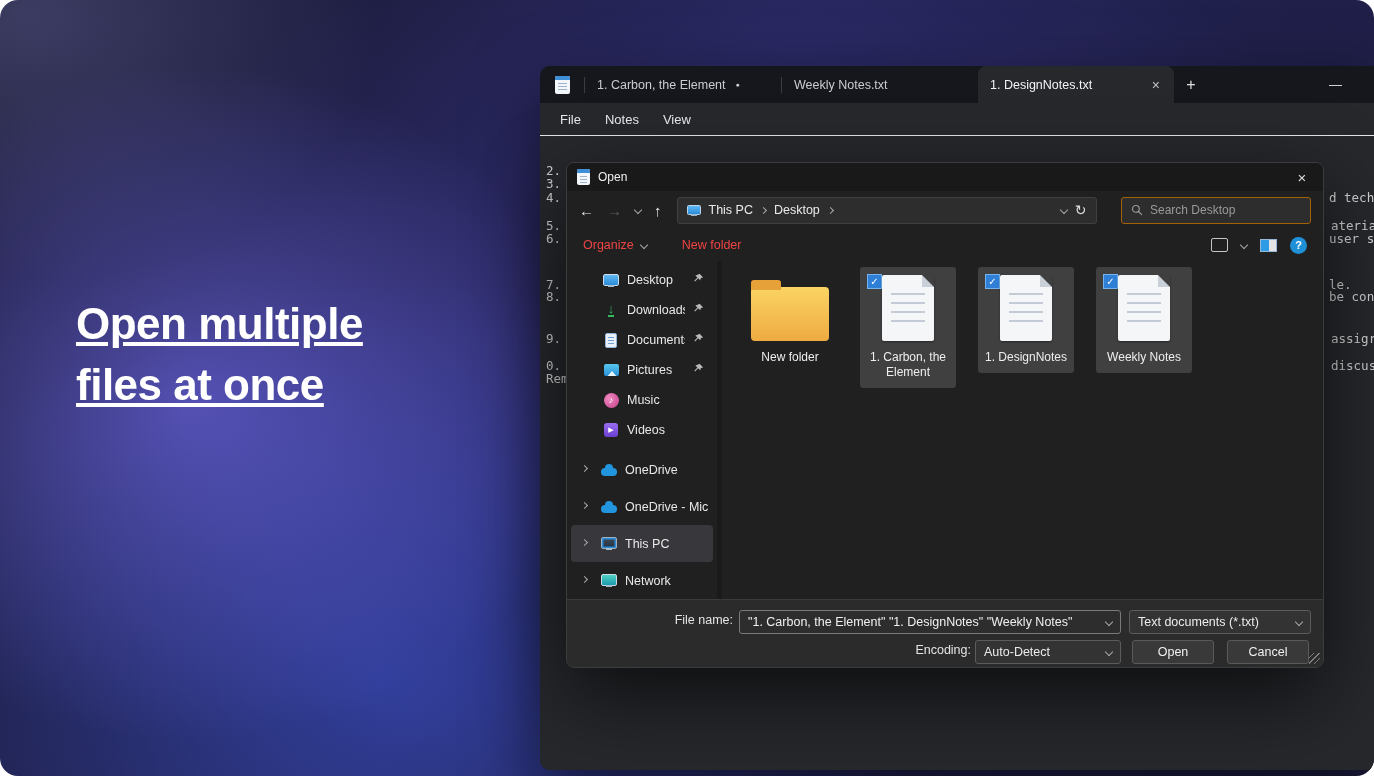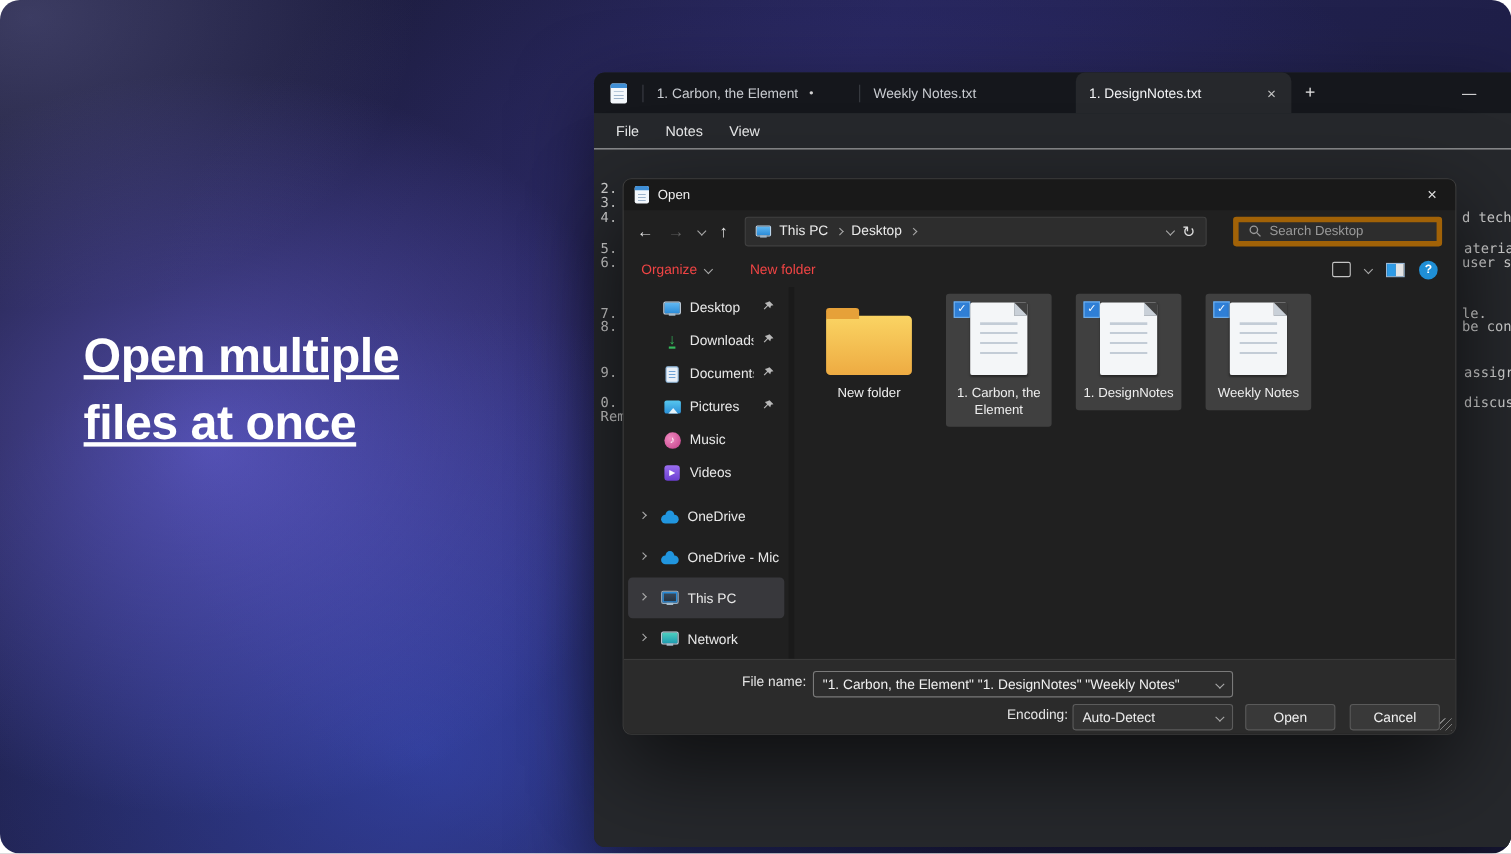--- a/index.html
+++ b/index.html
@@ -80,21 +80,21 @@
   .addr .spacer{ flex:1; }
   .crumb{ color:#eaeaea; }
   .icon-pc-mini{ position:relative; width:14px; height:11px; display:inline-block; }
   .icon-pc-mini::before{ content:""; position:absolute; left:0; right:0; top:0; height:8px;
          background:linear-gradient(180deg,#5fb7f2,#2a8bd8); border-radius:1.5px;
          border:1px solid #bcd6ec; }
   .icon-pc-mini::after{ content:""; position:absolute; left:4px; right:4px; bottom:0; height:2px;
          background:#9fb6c8; }
   .refresh{ font-size:14px; color:#dddddd; }
   .searchbox{ margin-left:auto; width:190px; height:27px; background:#2d2d2d;
-              border:5px solid #a16207; border-radius:3px; display:flex; align-items:center;
+              border:1px solid #a16207; border-radius:3px; display:flex; align-items:center;
               gap:7px; padding:0 9px; }
   .searchbox input{ flex:1; min-width:0; background:transparent; border:none; outline:none;
               color:#cfcfcf; font-size:12px; font-family:"Liberation Sans",sans-serif; }
   .searchbox input::placeholder{ color:#9a9a9a; }
 
   .dlg-toolbar{ position:absolute; left:0; top:66px; right:0; height:32px; display:flex;
                 align-items:center; padding:0 16px; gap:7px; }
   .tb-text{ color:#ef4444; }
   .tb-newfolder{ margin-left:28px; }
   .tb-right{ margin-left:auto; display:flex; align-items:center; gap:13px; }
@@ -416,20 +416,24 @@
         </div>
       </div>
     </div>
 
     <div class="dlg-footer">
       <span class="fn-label">File name:</span>
       <div class="combo fn-combo">
         <input type="text" value="&quot;1. Carbon, the Element&quot; &quot;1. DesignNotes&quot; &quot;Weekly Notes&quot;" style="">
         <span class="chev"></span>
       </div>
+      <div class="combo ft-combo">
+        <span class="val">Text documents (*.txt)</span>
+        <span class="chev"></span>
+      </div>
       <span class="enc-label">Encoding:</span>
       <div class="combo enc-combo">
         <span class="val">Auto-Detect</span>
         <span class="chev"></span>
       </div>
       <div class="btn open">Open</div>
       <div class="btn cancel">Cancel</div>
       <span class="grip"></span>
     </div>
 

